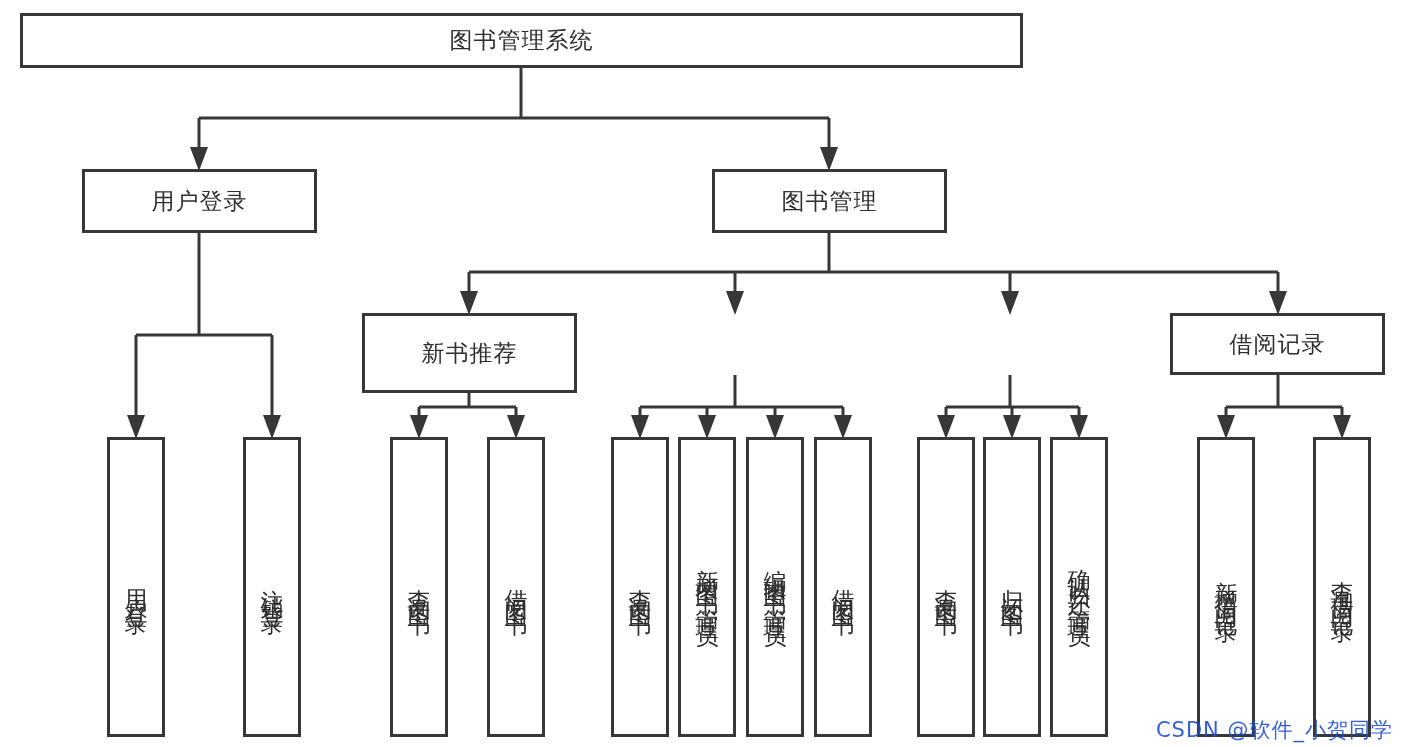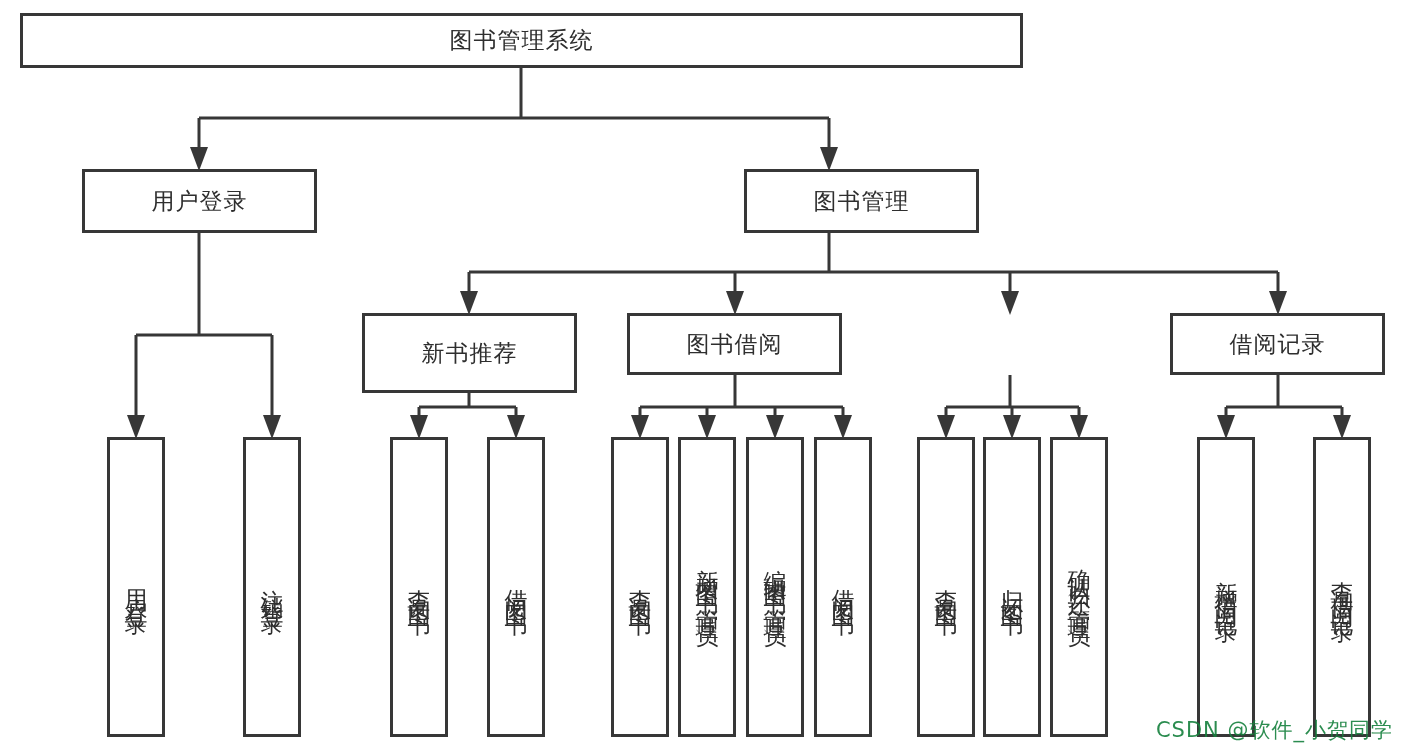--- a/index.html
+++ b/index.html
@@ -40,21 +40,21 @@
     font-size: 23px;
     line-height: 1.0;
     letter-spacing: 8px;
     color: #2e2e2e;
   }
   #watermark {
     position: absolute;
     right: 12px;
     bottom: 3px;
     font-size: 21px;
-    color: #15803d;
+    color: #1d4ed8;
     opacity: 0.9;
     letter-spacing: 1px;
     z-index: 3;
     white-space: nowrap;
   }
 </style>
 </head>
 <body>
 
 <div id="stage">
@@ -109,29 +109,26 @@
     </g>
   </svg>
 
   <div class="box" style="left:20px;top:13px;width:1003px;height:55px">
     <span class="hlabel">图书管理系统</span>
   </div>
 
   <div class="box" style="left:82px;top:169px;width:235px;height:64px">
     <span class="hlabel">用户登录</span>
   </div>
-  <div class="box" style="left:744px;top:169px;width:235px;height:64px">
+  <div class="box" style="left:712px;top:169px;width:235px;height:64px">
     <span class="hlabel">图书管理</span>
   </div>
 
   <div class="box" style="left:362px;top:313px;width:215px;height:80px">
     <span class="hlabel">新书推荐</span>
-  </div>
-  <div class="box" style="left:627px;top:313px;width:215px;height:62px">
-    <span class="hlabel">图书借阅</span>
   </div>
   <div class="box" style="left:1170px;top:313px;width:215px;height:62px">
     <span class="hlabel">借阅记录</span>
   </div>
 
   <div class="box vbox" style="left:107px;top:437px;width:58px;height:300px">
     <span class="vtext">用户登录</span>
   </div>
   <div class="box vbox" style="left:243px;top:437px;width:58px;height:300px">
     <span class="vtext">注销登录</span>

